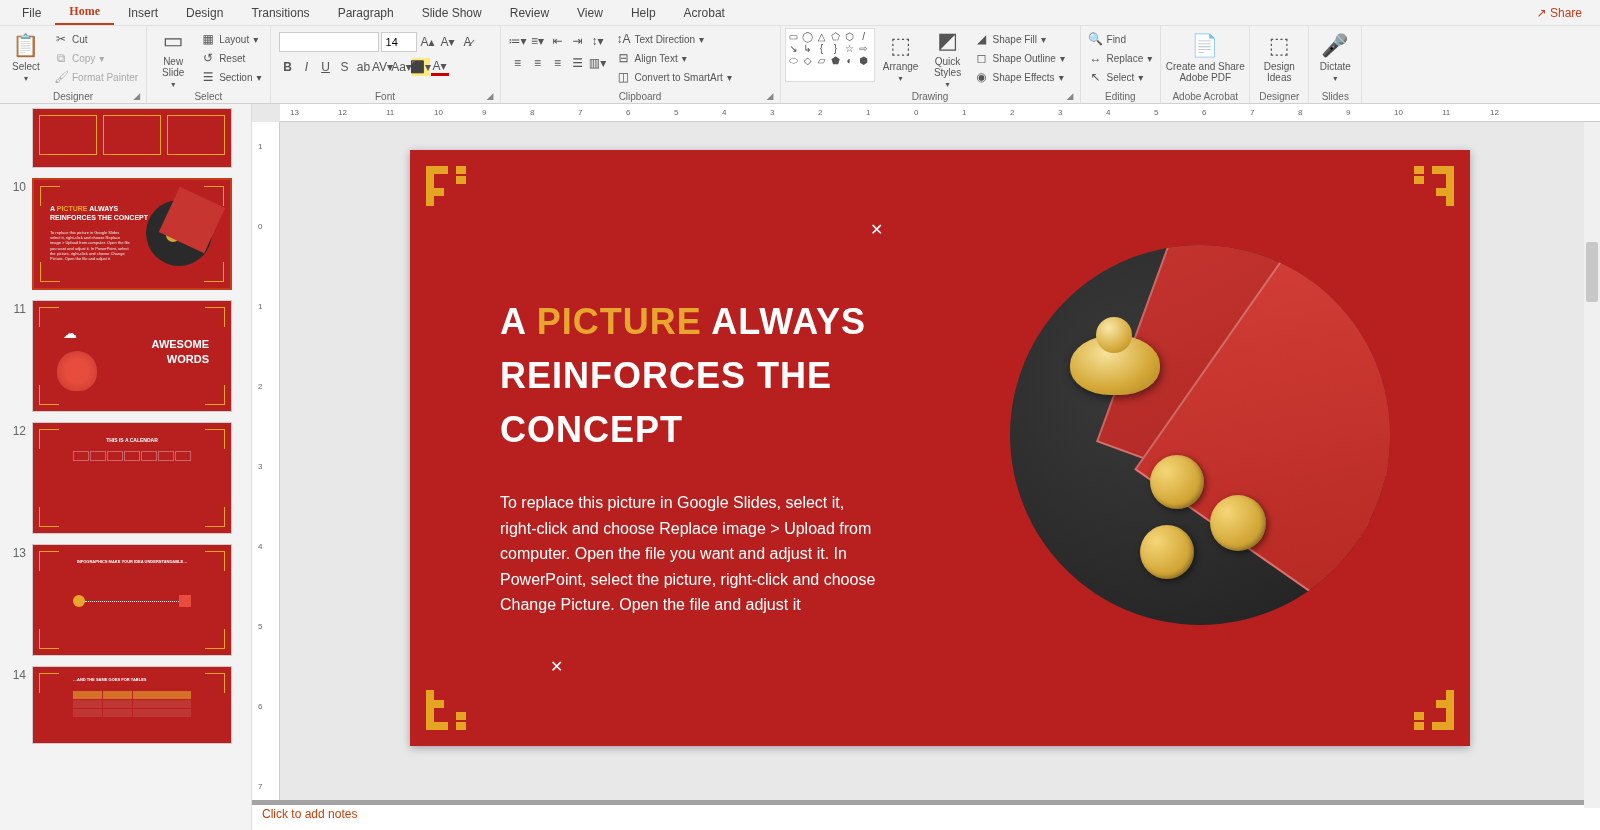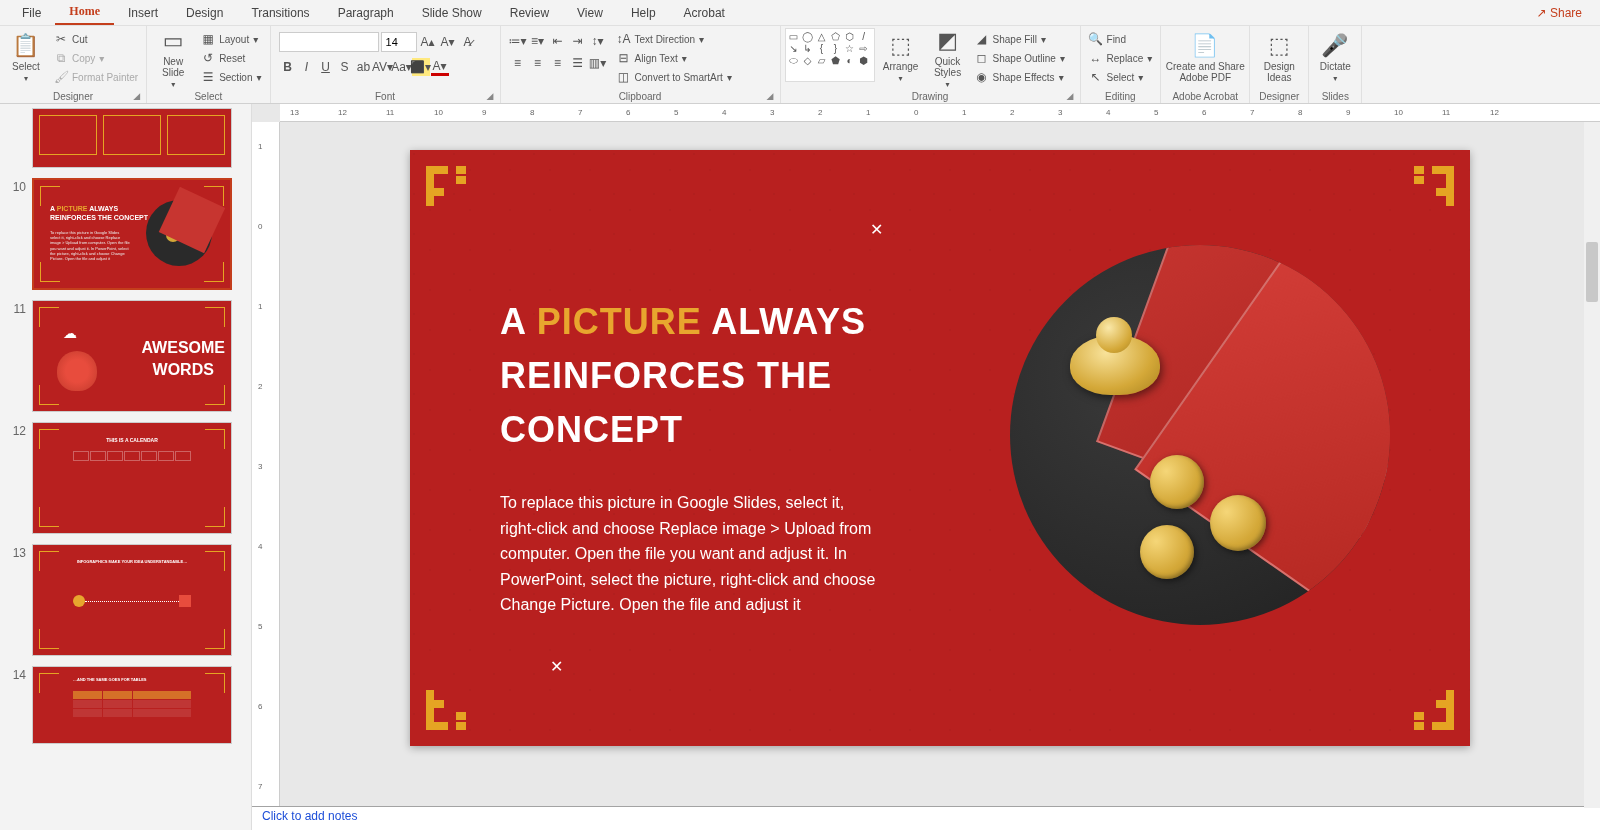--- a/index.html
+++ b/index.html
@@ -67,21 +67,21 @@
 .slide-title .hl { color: #e8a62e; }
 .slide-body { position: absolute; left: 90px; top: 340px; font-size: 16px; color: #fff; line-height: 1.6; max-width: 380px; font-weight: 300; }
 .slide-img { position: absolute; right: 80px; top: 95px; width: 380px; height: 380px; border-radius: 50%; background: radial-gradient(circle at 35% 35%, #3a3a3a 0%, #2a2a2a 60%, #1f1f1f 100%); overflow: hidden; }
 .slide-img::before { content: ''; position: absolute; right: -30px; top: -30px; width: 280px; height: 280px; background: linear-gradient(135deg, #c73530 0%, #a82420 100%); transform: rotate(20deg); border: 2px solid rgba(255,255,255,0.3); }
 .slide-img::after { content: ''; position: absolute; right: -60px; top: 60px; width: 260px; height: 260px; background: linear-gradient(135deg, #d13c36 0%, #b52822 100%); transform: rotate(35deg); border: 2px solid rgba(255,255,255,0.3); }
 .coin { position: absolute; border-radius: 50%; background: radial-gradient(circle at 30% 30%, #f5d678, #d4a838 60%, #b8902c); box-shadow: inset -2px -2px 4px rgba(0,0,0,0.3), 2px 2px 6px rgba(0,0,0,0.5); z-index: 2; }
 .ingot { position: absolute; width: 90px; height: 60px; left: 60px; top: 90px; z-index: 3; background: radial-gradient(ellipse at 40% 30%, #f8e29a, #d4a838 60%, #a8821f); border-radius: 50% 50% 45% 45%; box-shadow: 2px 3px 8px rgba(0,0,0,0.5); }
 .ingot::before { content:''; position:absolute; top:-18px; left:26px; width:36px; height:36px; border-radius:50%; background: radial-gradient(circle at 35% 30%, #fae8a8, #d4a838 65%, #a8821f); }
 .flower { position: absolute; color: #fff; font-size: 16px; }
 
-.notes { height: 24px; background: #fff; border-top: 1px solid #a3a3a3; font-size: 12px; color: #1d4ed8; padding: 2px 10px; }
+.notes { height: 30px; background: #fff; border-top: 5px solid #a3a3a3; font-size: 12px; color: #c2410c; padding: 2px 10px; }
 
 
 .vscroll { position: absolute; right: 0; top: 18px; bottom: 22px; width: 16px; background: #f0f0f0; }
 .vscroll-thumb { position: absolute; left: 2px; width: 12px; background: #c8c8c8; border-radius: 2px; }
 </style>
 </head>
 <body>
 
 <div class="menubar">
   <div class="tab">File</div>
@@ -319,21 +319,21 @@
           </div>
       </div>
     </div>
     <div class="thumb-wrap">
       <div class="thumb-num">11</div>
       <div class="thumb">
         <div class="mini-frame" style="top:6px;left:6px;width:20px;height:20px;border-right:none;border-bottom:none"></div>
         <div class="mini-frame" style="top:6px;right:6px;width:20px;height:20px;border-left:none;border-bottom:none"></div>
         <div class="mini-frame" style="bottom:6px;left:6px;width:20px;height:20px;border-right:none;border-top:none"></div>
         <div class="mini-frame" style="bottom:6px;right:6px;width:20px;height:20px;border-left:none;border-top:none"></div>
-        <div style="position:absolute;right:6px;top:36px;font-size:16px;font-weight:bold;text-align:center;line-height:1.4">AWESOME<br>WORDS</div>
+        <div style="position:absolute;right:22px;top:36px;font-size:11px;font-weight:bold;text-align:right;line-height:1.4">AWESOME<br>WORDS</div>
         <div style="position:absolute;left:24px;bottom:20px;width:40px;height:40px;background:radial-gradient(circle,#e84c3d 40%,#c0392b);border-radius:50% 50% 45% 45%"></div>
         <div style="position:absolute;left:30px;top:24px;color:#fff;font-size:14px">☁</div>
       </div>
     </div>
     <div class="thumb-wrap">
       <div class="thumb-num">12</div>
       <div class="thumb">
         <div class="mini-frame" style="top:6px;left:6px;width:20px;height:20px;border-right:none;border-bottom:none"></div>
         <div class="mini-frame" style="top:6px;right:6px;width:20px;height:20px;border-left:none;border-bottom:none"></div>
         <div class="mini-frame" style="bottom:6px;left:6px;width:20px;height:20px;border-right:none;border-top:none"></div>

